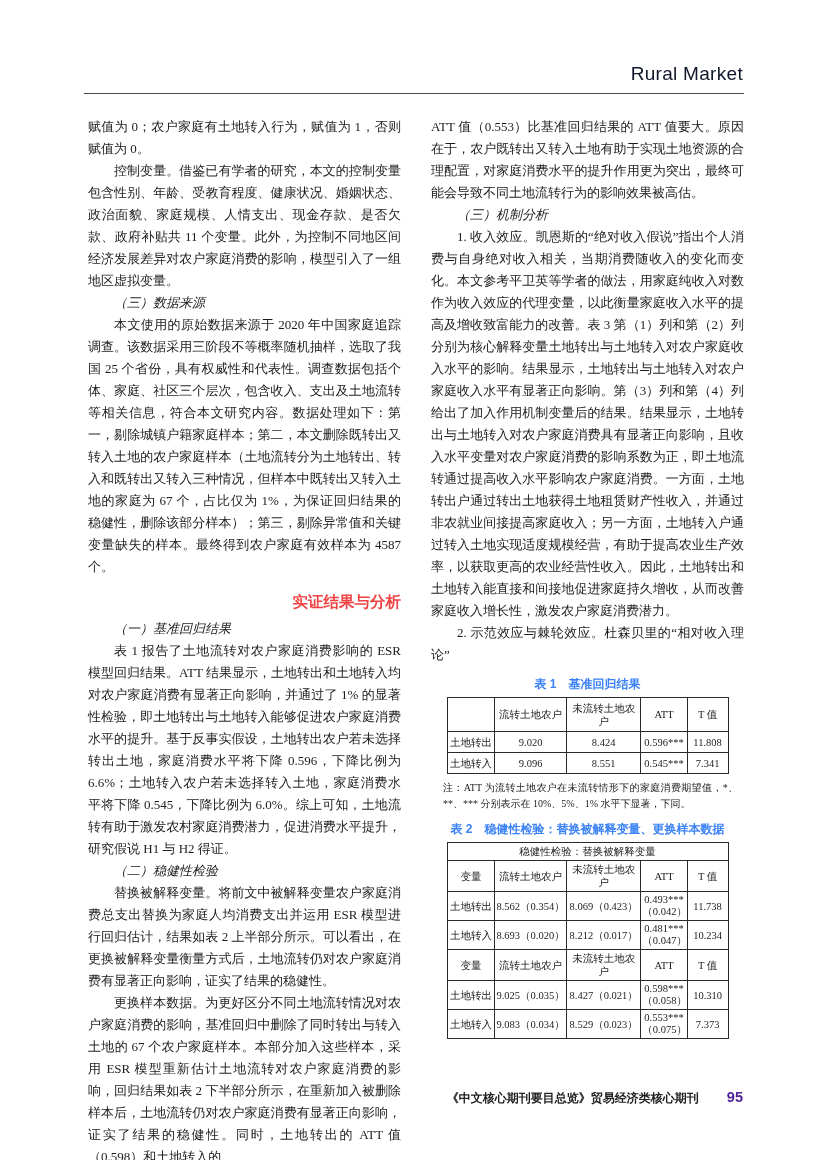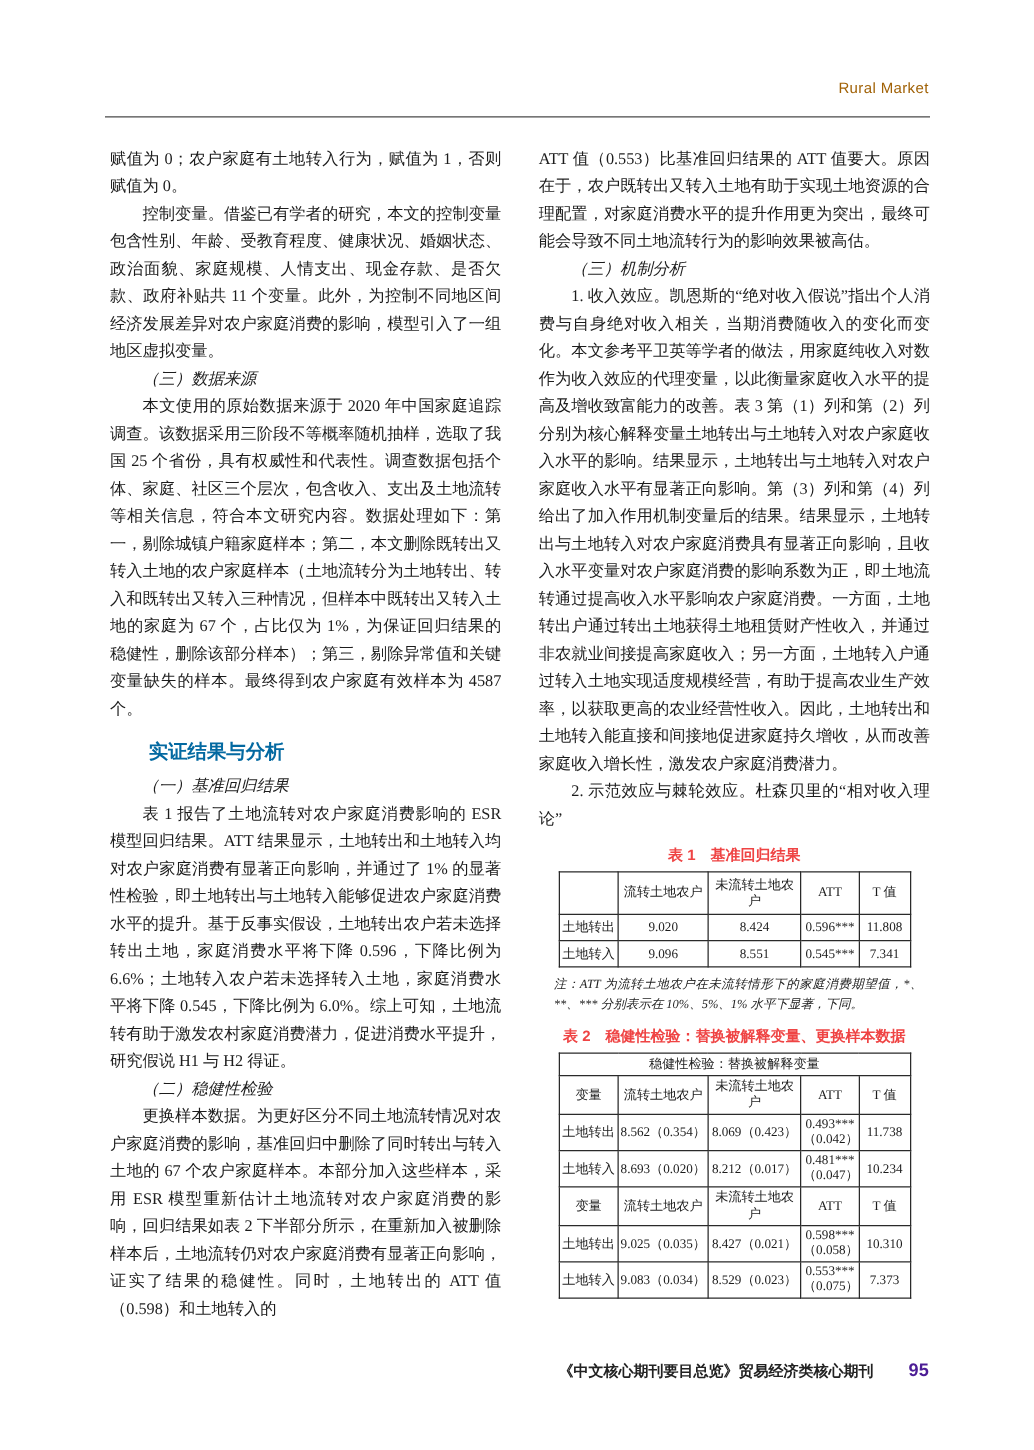--- a/index.html
+++ b/index.html
@@ -4,58 +4,58 @@
 <style>
   html,body{margin:0;padding:0;background:#e8e8e8;}
   .page{
     position:relative;width:827px;height:1160px;background:#ffffff;
     margin:0 auto;overflow:hidden;color:#1c1c1c;
     font-family:"Liberation Serif","DejaVu Serif",serif;
   }
   .running-head{
     position:absolute;top:63px;right:84px;
     font-family:"Liberation Sans","DejaVu Sans",sans-serif;
-    font-size:12px;color:#a16207;letter-spacing:0.3px;
+    font-size:19px;color:#0f172a;letter-spacing:0.3px;
   }
   .head-rule{
     position:absolute;top:93px;left:84px;width:660px;height:0;
     border-top:1.5px solid #4a4a4a;
   }
   .columns{
     position:absolute;top:116px;left:88px;width:656px;
     display:flex;gap:30px;
   }
   .col{width:313px;font-size:13px;line-height:22px;text-align:justify;}
   .para{margin:0;text-indent:2em;}
   .para.no-indent{text-indent:0;}
   .subhead{margin:0;text-indent:2em;font-style:italic;}
   .section-heading{
     margin:13px 0 5px 0;text-indent:2em;
     font-family:"Liberation Sans","DejaVu Sans",sans-serif;
-    font-size:15.5px;font-weight:700;color:#0369a1;text-align:left;
+    font-size:15.5px;font-weight:700;color:#ef4444;text-align:right;
   }
   .tbl-caption{
     margin:11px 0 5px 0;text-align:center;text-indent:0;
     font-family:"Liberation Sans","DejaVu Sans",sans-serif;
-    font-size:12px;font-weight:700;color:#ef4444;line-height:15px;
+    font-size:12px;font-weight:700;color:#3b82f6;line-height:15px;
   }
   table.paper-table{
     width:282px;margin:0 auto;border-collapse:collapse;
     font-size:10.5px;line-height:13px;table-layout:fixed;
   }
   table.paper-table th,table.paper-table td{
     border:0.9px solid #2a2a2a;text-align:center;vertical-align:middle;
     padding:2px 1px;font-weight:400;overflow:hidden;
   }
   table.t1 th,table.t1 td{padding:3.5px 1px;}
   .span-row{font-size:10.5px;padding:1.5px 0;}
   .att-cell{white-space:pre-line;line-height:12px;margin-top:28px;}
   .tbl-note{
     margin:6px 6px 0 12px;font-size:10px;line-height:15.5px;
-    font-style:italic;text-align:justify;color:#222;
+    text-align:justify;color:#222;
   }
   .footer{
     position:absolute;top:1089px;right:84px;
     font-family:"Liberation Sans","DejaVu Sans",sans-serif;
     font-size:12px;font-weight:700;color:#222;
     display:flex;align-items:baseline;gap:28px;
   }
   .page-number{font-size:14.5px;font-weight:700;color:#4c1d95;}
   .col-c1{width:17%;} .col-c2{width:25.5%;} .col-c3{width:26.5%;}
   .col-c4{width:16.5%;} .col-c5{width:14.5%;}
@@ -72,20 +72,21 @@
 
     <div class="col">
       <p class="para no-indent">赋值为 0；农户家庭有土地转入行为，赋值为 1，否则赋值为 0。</p>
       <p class="para">控制变量。借鉴已有学者的研究，本文的控制变量包含性别、年龄、受教育程度、健康状况、婚姻状态、政治面貌、家庭规模、人情支出、现金存款、是否欠款、政府补贴共 11 个变量。此外，为控制不同地区间经济发展差异对农户家庭消费的影响，模型引入了一组地区虚拟变量。</p>
       <p class="subhead">（三）数据来源</p>
       <p class="para">本文使用的原始数据来源于 2020 年中国家庭追踪调查。该数据采用三阶段不等概率随机抽样，选取了我国 25 个省份，具有权威性和代表性。调查数据包括个体、家庭、社区三个层次，包含收入、支出及土地流转等相关信息，符合本文研究内容。数据处理如下：第一，剔除城镇户籍家庭样本；第二，本文删除既转出又转入土地的农户家庭样本（土地流转分为土地转出、转入和既转出又转入三种情况，但样本中既转出又转入土地的家庭为 67 个，占比仅为 1%，为保证回归结果的稳健性，删除该部分样本）；第三，剔除异常值和关键变量缺失的样本。最终得到农户家庭有效样本为 4587 个。</p>
       <h2 class="section-heading">实证结果与分析</h2>
       <p class="subhead">（一）基准回归结果</p>
       <p class="para">表 1 报告了土地流转对农户家庭消费影响的 ESR 模型回归结果。ATT 结果显示，土地转出和土地转入均对农户家庭消费有显著正向影响，并通过了 1% 的显著性检验，即土地转出与土地转入能够促进农户家庭消费水平的提升。基于反事实假设，土地转出农户若未选择转出土地，家庭消费水平将下降 0.596，下降比例为 6.6%；土地转入农户若未选择转入土地，家庭消费水平将下降 0.545，下降比例为 6.0%。综上可知，土地流转有助于激发农村家庭消费潜力，促进消费水平提升，研究假说 H1 与 H2 得证。</p>
       <p class="subhead">（二）稳健性检验</p>
+      <p class="para">替换被解释变量。将前文中被解释变量农户家庭消费总支出替换为家庭人均消费支出并运用 ESR 模型进行回归估计，结果如表 2 上半部分所示。可以看出，在更换被解释变量衡量方式后，土地流转仍对农户家庭消费有显著正向影响，证实了结果的稳健性。</p>
       <p class="para">更换样本数据。为更好区分不同土地流转情况对农户家庭消费的影响，基准回归中删除了同时转出与转入土地的 67 个农户家庭样本。本部分加入这些样本，采用 ESR 模型重新估计土地流转对农户家庭消费的影响，回归结果如表 2 下半部分所示，在重新加入被删除样本后，土地流转仍对农户家庭消费有显著正向影响，证实了结果的稳健性。同时，土地转出的 ATT 值（0.598）和土地转入的</p>
     </div>
 
     <div class="col">
       <p class="para no-indent">ATT 值（0.553）比基准回归结果的 ATT 值要大。原因在于，农户既转出又转入土地有助于实现土地资源的合理配置，对家庭消费水平的提升作用更为突出，最终可能会导致不同土地流转行为的影响效果被高估。</p>
       <p class="subhead">（三）机制分析</p>
       <p class="para">1. 收入效应。凯恩斯的“绝对收入假说”指出个人消费与自身绝对收入相关，当期消费随收入的变化而变化。本文参考平卫英等学者的做法，用家庭纯收入对数作为收入效应的代理变量，以此衡量家庭收入水平的提高及增收致富能力的改善。表 3 第（1）列和第（2）列分别为核心解释变量土地转出与土地转入对农户家庭收入水平的影响。结果显示，土地转出与土地转入对农户家庭收入水平有显著正向影响。第（3）列和第（4）列给出了加入作用机制变量后的结果。结果显示，土地转出与土地转入对农户家庭消费具有显著正向影响，且收入水平变量对农户家庭消费的影响系数为正，即土地流转通过提高收入水平影响农户家庭消费。一方面，土地转出户通过转出土地获得土地租赁财产性收入，并通过非农就业间接提高家庭收入；另一方面，土地转入户通过转入土地实现适度规模经营，有助于提高农业生产效率，以获取更高的农业经营性收入。因此，土地转出和土地转入能直接和间接地促进家庭持久增收，从而改善家庭收入增长性，激发农户家庭消费潜力。</p>
       <p class="para">2. 示范效应与棘轮效应。杜森贝里的“相对收入理论”</p>
 
       <p class="tbl-caption">表 1　基准回归结果</p>

